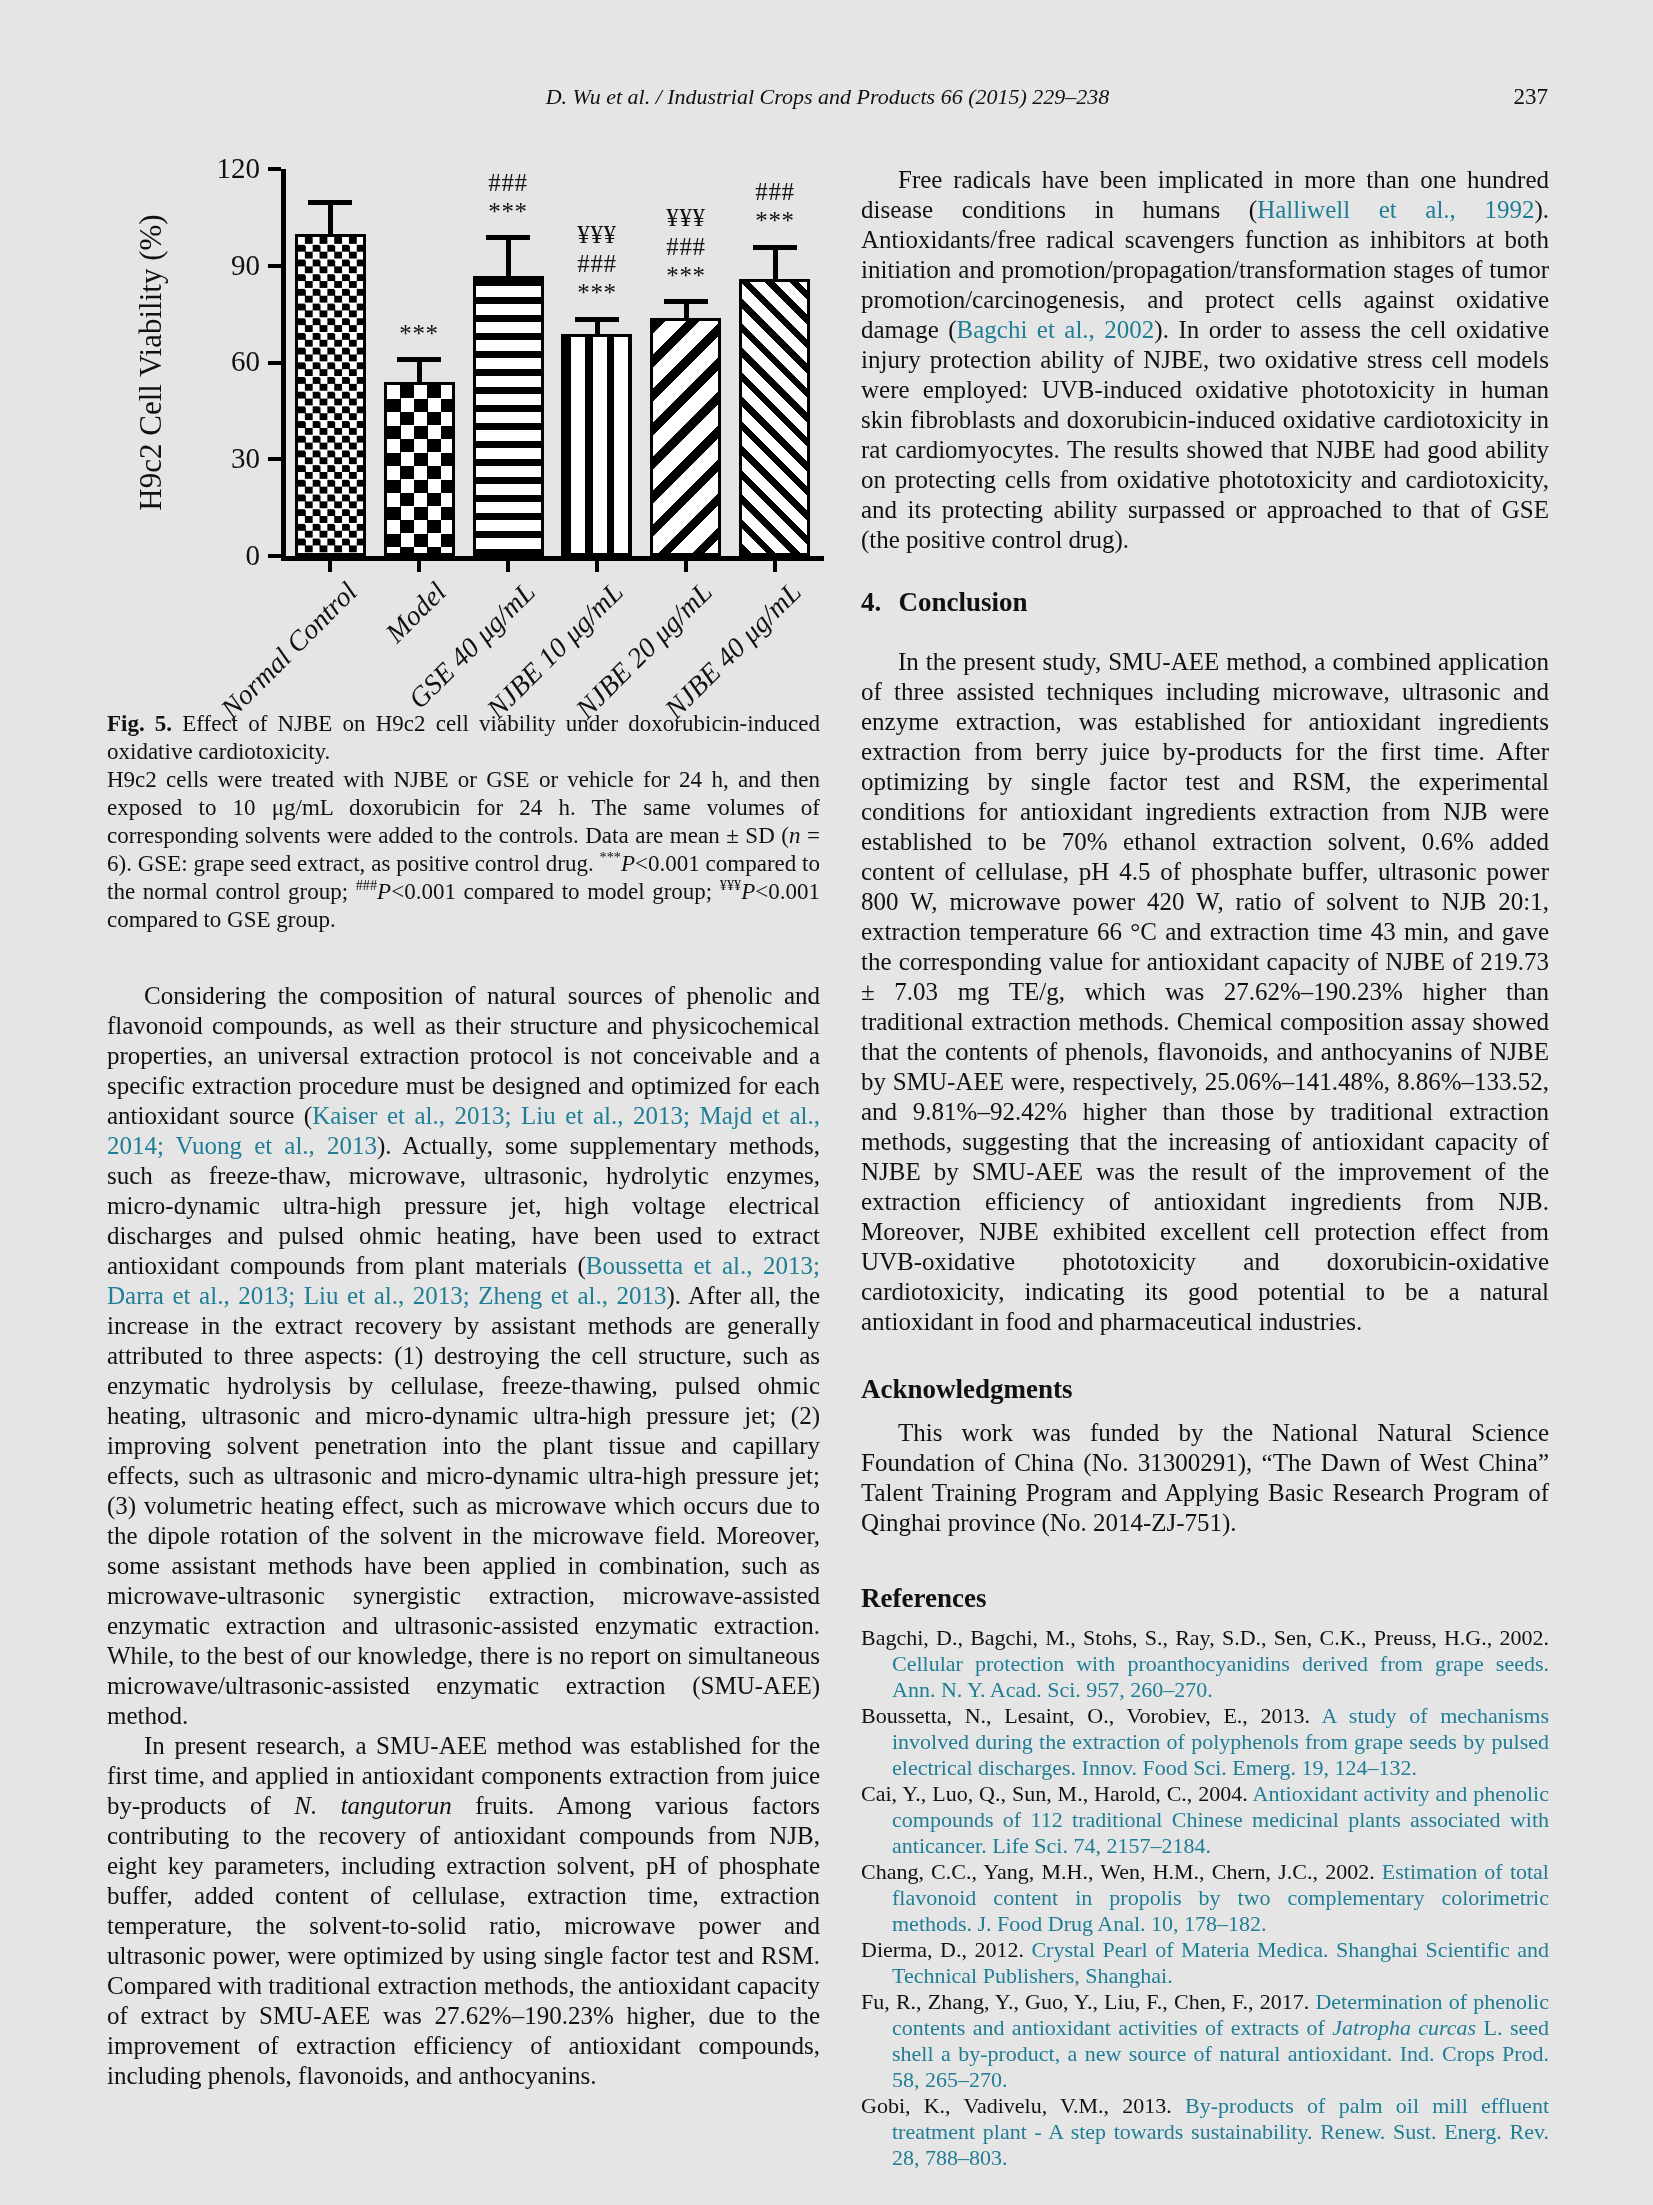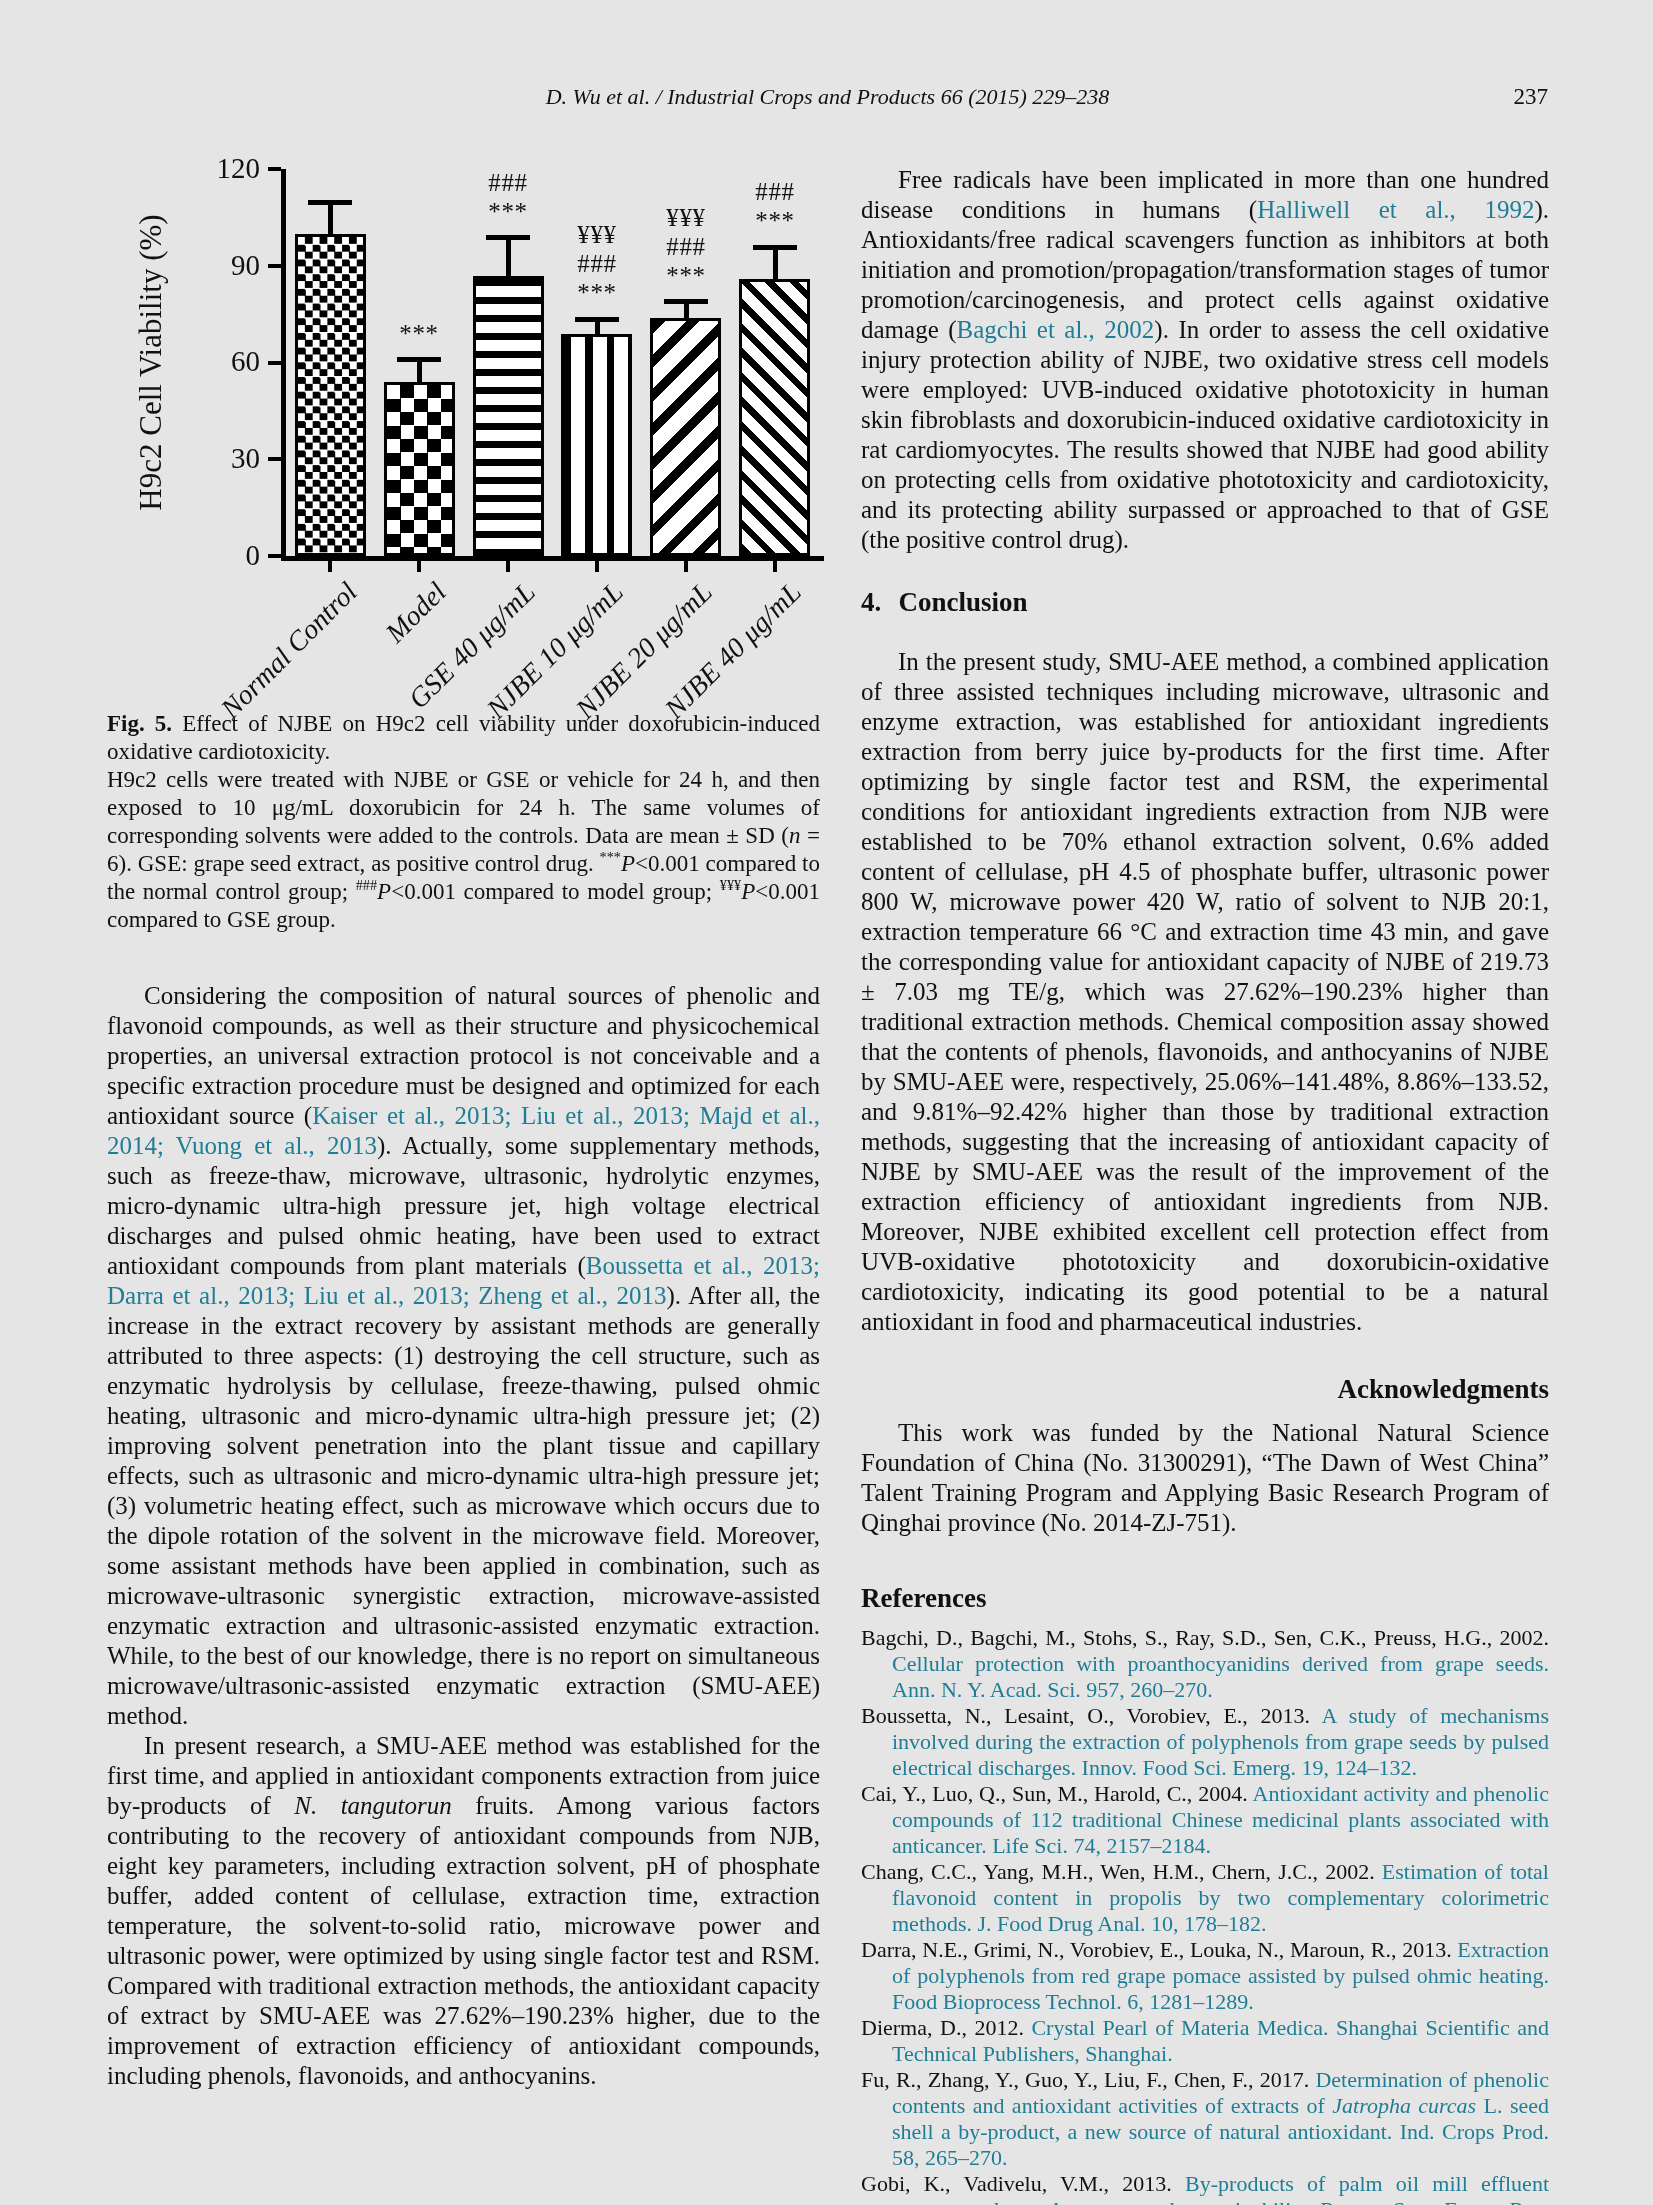--- a/index.html
+++ b/index.html
@@ -17,21 +17,21 @@
   .body-text p.para{margin:0;font-size:25px;line-height:30px;text-align:justify;overflow-wrap:break-word;}
   .body-text p.para.indent{text-indent:37px;}
   .seg.i{font-style:italic;}
   .seg.b{font-weight:bold;}
   .seg.link{color:#1f7d95;}
   .seg.sup{vertical-align:super;font-size:0.62em;line-height:0;}
   h2.sec{margin:0;font-size:27px;line-height:31px;font-weight:bold;}
   .sec .sec-num{margin-right:17.3px;}
   #conclusion-heading{margin-top:32px;}
   #conclusion-body{margin-top:29px;}
-  #ack-heading{margin-top:37px;text-align:right;}
+  #ack-heading{margin-top:37px;}
   #ack-body{margin-top:13.3px;}
   #refs-heading{margin-top:45px;}
   .refs{margin-top:10.7px;}
   .refs p.ref{margin:0;font-size:22px;line-height:26px;text-align:justify;
               padding-left:31px;text-indent:-31px;overflow-wrap:break-word;}
   
   .caption{margin-top:3px;}
   .caption p.para{margin:0;font-size:23px;line-height:28px;text-align:justify;}
   #left-body{margin-top:47px;}
   
@@ -149,21 +149,20 @@
     <h2 class="sec" id="ack-heading">Acknowledgments</h2>
     <div class="body-text" id="ack-body">
         <p class="para indent"><span class="seg ">This work was funded by the National Natural Science Foundation of China (No. 31300291), “The Dawn of West China” Talent Training Program and Applying Basic Research Program of Qinghai province (No. 2014-ZJ-751).</span></p>
       </div>
     <h2 class="sec" id="refs-heading">References</h2>
     <div class="refs">
         <p class="ref"><span class="seg ">Bagchi, D., Bagchi, M., Stohs, S., Ray, S.D., Sen, C.K., Preuss, H.G., 2002. </span><span class="seg link">Cellular protection with proanthocyanidins derived from grape seeds. Ann. N. Y. Acad. Sci. 957, 260–270.</span></p>
         <p class="ref"><span class="seg ">Boussetta, N., Lesaint, O., Vorobiev, E., 2013. </span><span class="seg link">A study of mechanisms involved during the extraction of polyphenols from grape seeds by pulsed electrical discharges. Innov. Food Sci. Emerg. 19, 124–132.</span></p>
         <p class="ref"><span class="seg ">Cai, Y., Luo, Q., Sun, M., Harold, C., 2004. </span><span class="seg link">Antioxidant activity and phenolic compounds of 112 traditional Chinese medicinal plants associated with anticancer. Life Sci. 74, 2157–2184.</span></p>
         <p class="ref"><span class="seg ">Chang, C.C., Yang, M.H., Wen, H.M., Chern, J.C., 2002. </span><span class="seg link">Estimation of total flavonoid content in propolis by two complementary colorimetric methods. J. Food Drug Anal. 10, 178–182.</span></p>
-        <p class="ref"><span class="seg ">Darra, N.E., Grimi, N., Vorobiev, E., Louka, N., Maroun, R., 2013. </span><span class="seg link">Extraction of polyphenols from red grape pomace assisted by pulsed ohmic heating. Food Bioprocess Technol. 6, 1281–1289.</span></p>
         <p class="ref"><span class="seg ">Dierma, D., 2012. </span><span class="seg link">Crystal Pearl of Materia Medica. Shanghai Scientific and Technical Publishers, Shanghai.</span></p>
         <p class="ref"><span class="seg ">Fu, R., Zhang, Y., Guo, Y., Liu, F., Chen, F., 2017. </span><span class="seg link">Determination of phenolic contents and antioxidant activities of extracts of </span><span class="seg link i">Jatropha curcas</span><span class="seg link"> L. seed shell a by-product, a new source of natural antioxidant. Ind. Crops Prod. 58, 265–270.</span></p>
         <p class="ref"><span class="seg ">Gobi, K., Vadivelu, V.M., 2013. </span><span class="seg link">By-products of palm oil mill effluent treatment plant - A step towards sustainability. Renew. Sust. Energ. Rev. 28, 788–803.</span></p>
       </div>
   </div>
 
 </div>
 
 
 </body></html>

